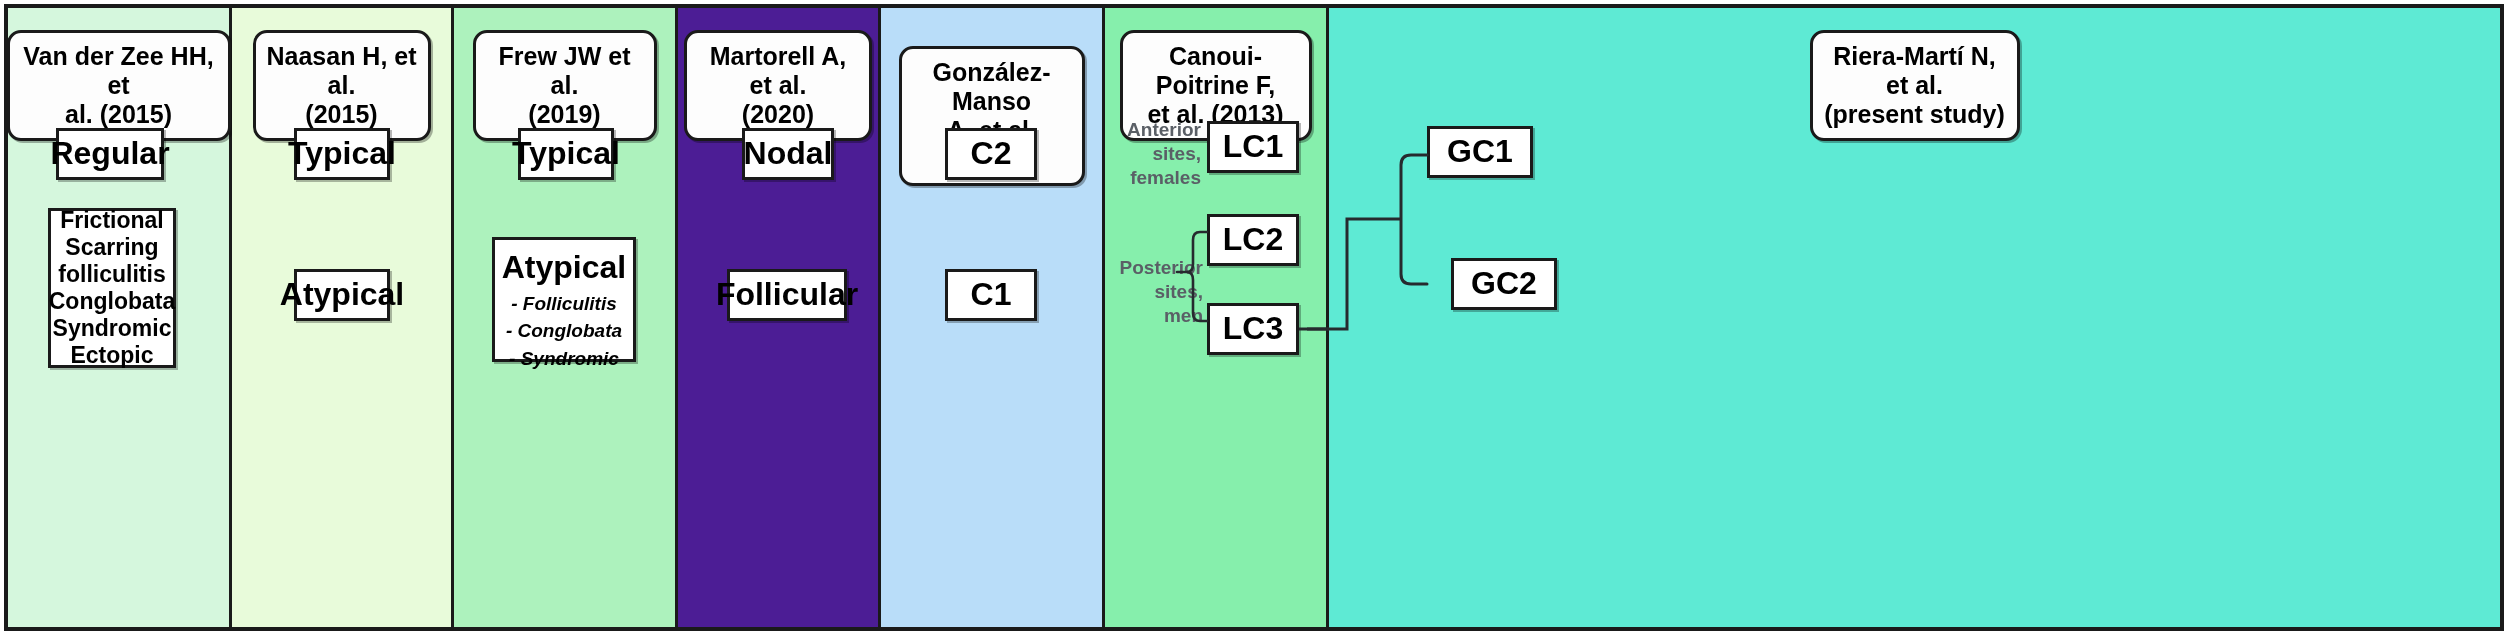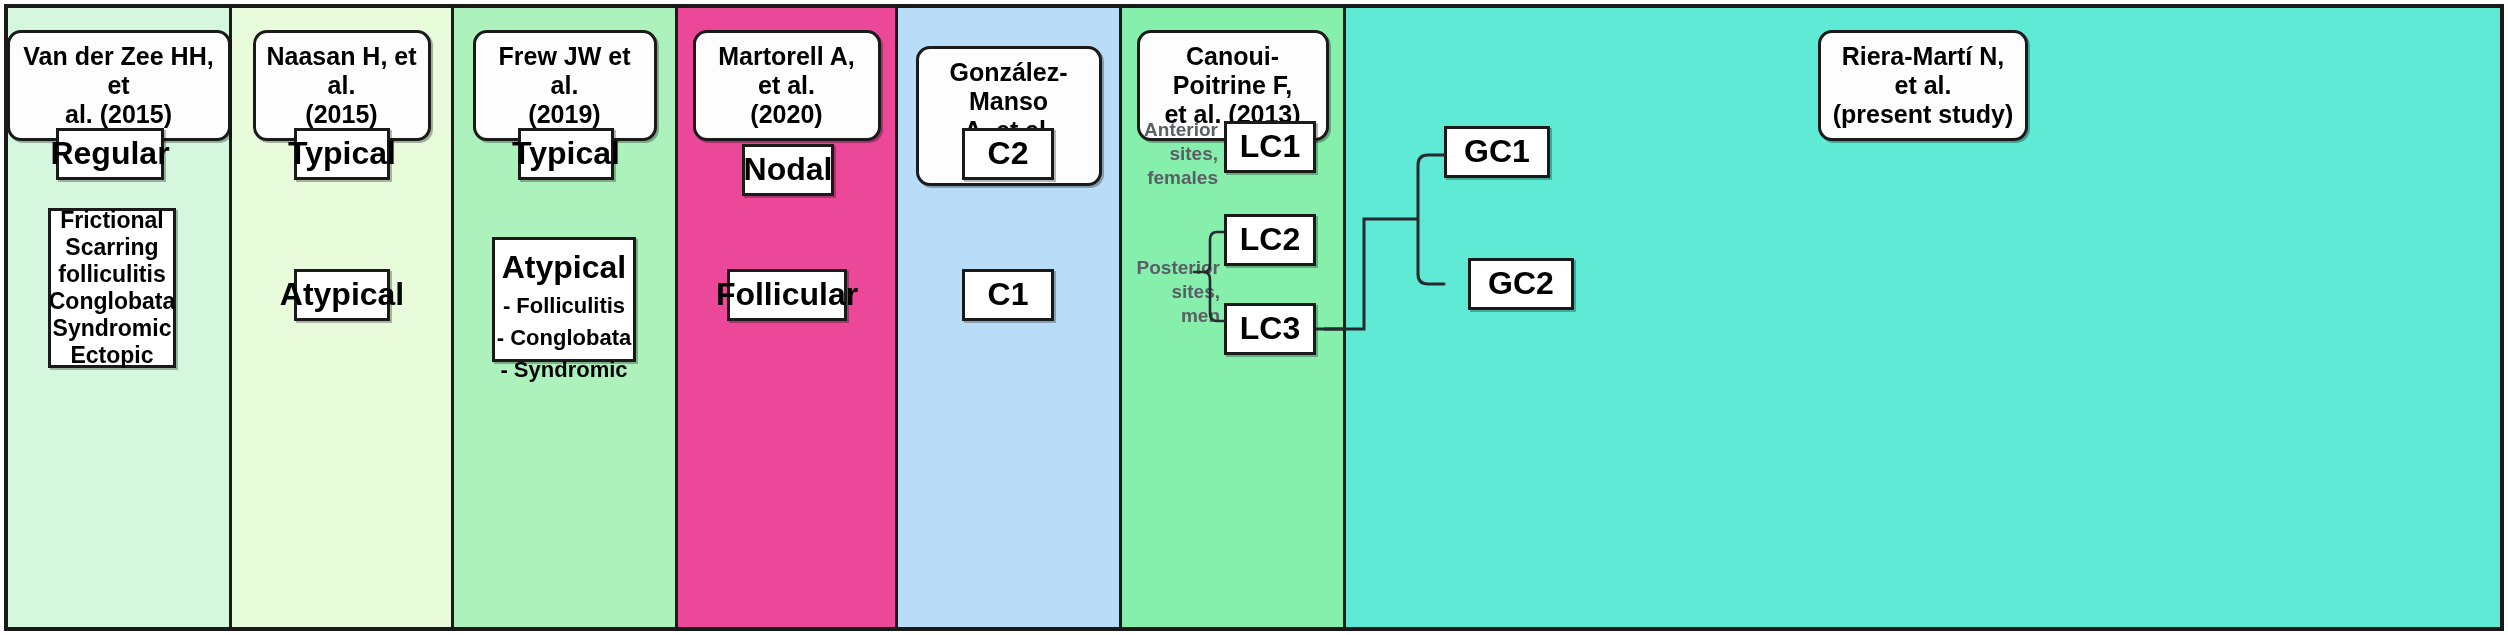--- a/index.html
+++ b/index.html
@@ -64,21 +64,21 @@
     color:#000000;
     font-weight:bold;
     text-align:center;
     display:flex;
     flex-direction:column;
     align-items:center;
     justify-content:center;
     position:absolute;
   }
   .box .main{font-size:32px;line-height:1.18;white-space:pre-line;}
-  .box .sub{font-size:22px;line-height:1.45;font-weight:bold;}
+  .box .sub{font-size:19px;line-height:1.45;font-weight:bold;font-style:italic;}
 
   .side-label{
     position:absolute;
     color:#5a5f66;
     font-size:19px;
     font-weight:bold;
     line-height:1.25;
     text-align:right;
     white-space:pre-line;
   }
@@ -132,25 +132,25 @@
       </div>
 
       <div class="box" style="left:38px;top:229px;width:144px;height:125px;justify-content:flex-start;padding-top:9px;">
         <span class="main">Atypical</span>
         <span class="sub" style="white-space:pre-line;margin-top:3px;">- Folliculitis
 - Conglobata
 - Syndromic</span>
       </div>
     </div>
 
-    <div class="panel" style="width:220px;background:#ec4899;">
+    <div class="panel" style="width:203px;background:#4c1d95;">
       <div class="study-card" style="width:188px;min-height:68px;">Martorell A, et al.
 (2020)</div>
 
-      <div class="box" style="left:64px;top:136px;width:92px;height:52px;">
+      <div class="box" style="left:64px;top:120px;width:92px;height:52px;">
         <span class="main">Nodal</span>
       </div>
 
       <div class="box" style="left:49px;top:261px;width:120px;height:52px;">
         <span class="main">Follicular</span>
       </div>
     </div>
 
     <div class="panel" style="width:224px;background:#b9ddf9;">
       <div class="study-card" style="width:186px;min-height:68px;margin-top:16px;">González-Manso

